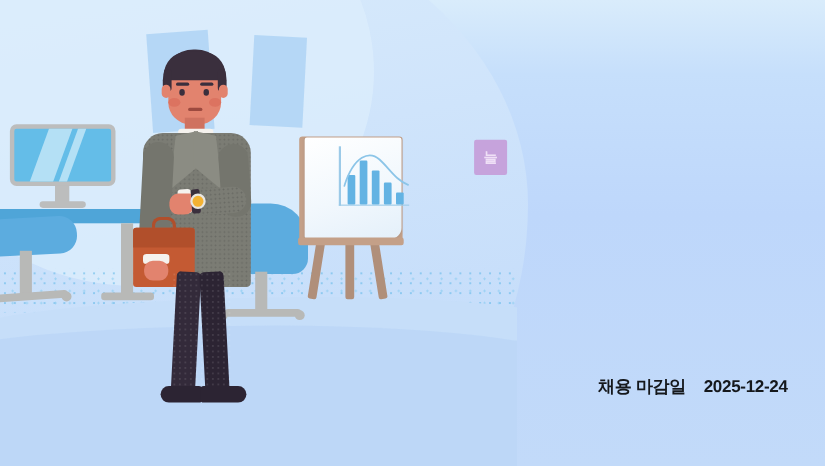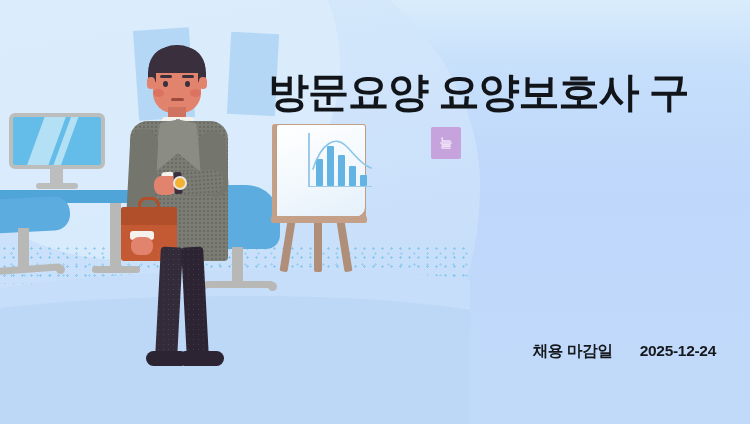--- a/index.html
+++ b/index.html
@@ -574,24 +574,23 @@
       <div class="m-watch-face"></div>
 
       <div class="m-leg-l"></div>
       <div class="m-leg-r"></div>
       <div class="m-legs-tex"></div>
       <div class="m-shoe-l"></div>
       <div class="m-shoe-r"></div>
     </div>
   </div>
 
-  <div class="headline">방문요양 요양보호사 구</div>
 
   <div class="company-row">
     <div class="company-badge">늘</div>
   </div>
 
   <div class="deadline">
     <span>채용 마감일</span>
-    <span style="margin-left:23px;">2025-12-24</span>
+    <span style="margin-left:12px;">2025-12-24</span>
   </div>
 
 </div>
 
 </body></html>

